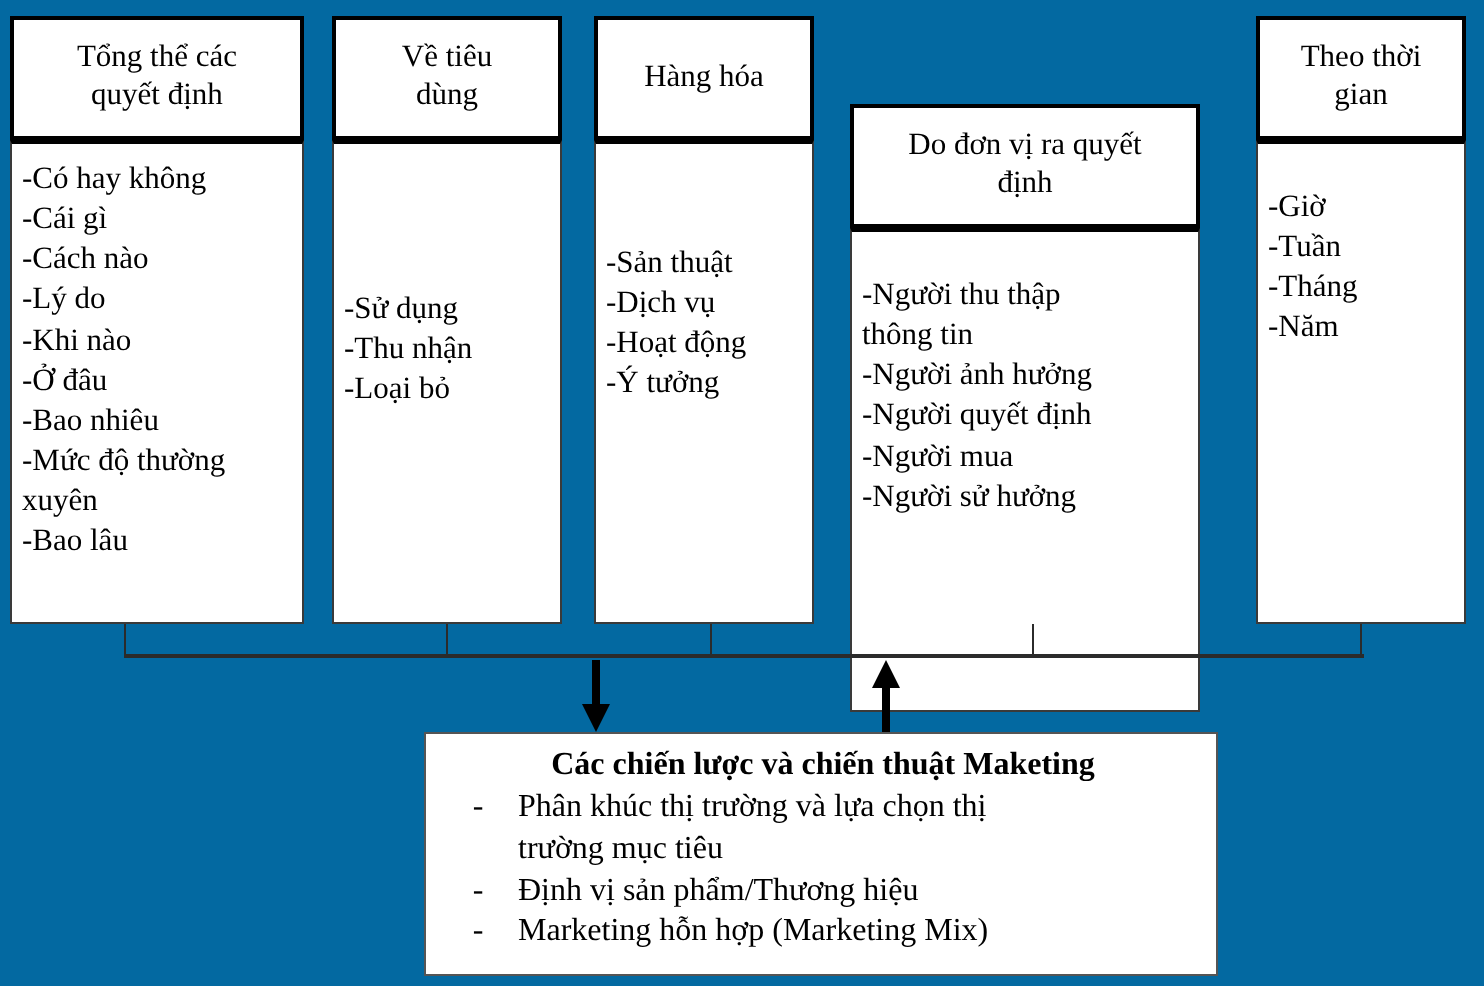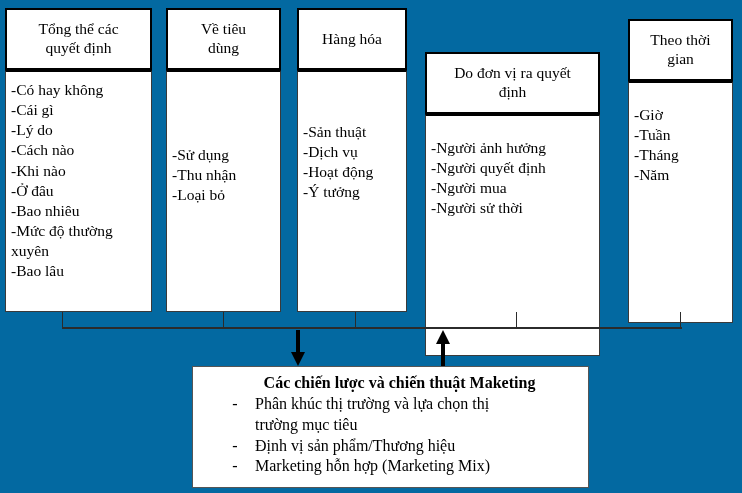--- a/index.html
+++ b/index.html
@@ -81,21 +81,22 @@
     position: absolute;
     width: 18px;
   }
 
   
   #bottom-box {
     position: absolute;
     box-sizing: border-box;
     border: 1.8px solid #555;
     background: #ffffff;
-    padding: 6px 10px 6px 22px;
+    padding: 6px 10px 6px 6px;
+    margin-left: 20px;
   }
   #bottom-title {
     font-weight: bold;
     font-size: 16px;
     text-align: center;
     line-height: 1.25;
     margin: 0 0 1px 0;
     padding-left: 6px;
   }
   .bline {
@@ -115,22 +116,22 @@
 
 <div id="canvas">
 
   <div class="col" style="left:5px; top:8px; width:147px; height:304px;">
     <div class="col-head" style="height: 62px; white-space: pre-line;">Tổng thể các
 quyết định</div>
     <div class="col-body" style="top:62px; height:242px; justify-content:flex-start; padding-top:8px;">
       <ul>
         <li>-Có hay không</li>
         <li>-Cái gì</li>
+        <li>-Cách nào</li>
         <li>-Lý do</li>
-        <li>-Cách nào</li>
         <li>-Khi nào</li>
         <li>-Ở đâu</li>
         <li>-Bao nhiêu</li>
         <li>-Mức độ thường
    xuyên</li>
         <li>-Bao lâu</li>
       </ul>
     </div>
   </div>
 
@@ -156,29 +157,31 @@
         <li>-Ý tưởng</li>
       </ul>
     </div>
   </div>
 
   <div class="col" style="left:425px; top:8px; width:175px; height:304px;margin-top:44px;">
     <div class="col-head" style="height: 62px; white-space: pre-line;">Do đơn vị ra quyết
 định</div>
     <div class="col-body" style="top:62px; height:242px; justify-content:flex-start; padding-top:22px;">
       <ul>
+        <li>-Người thu thập
+   thông tin</li>
         <li>-Người ảnh hưởng</li>
         <li>-Người quyết định</li>
         <li>-Người mua</li>
-        <li>-Người sử thời</li>
-      </ul>
-    </div>
-  </div>
-
-  <div class="col" style="left:628px; top:19px; width:105px; height:304px;text-decoration:underline;">
+        <li>-Người sử hưởng</li>
+      </ul>
+    </div>
+  </div>
+
+  <div class="col" style="left:628px; top:8px; width:105px; height:304px;text-decoration:underline;">
     <div class="col-head" style="height: 62px; white-space: pre-line;">Theo thời
 gian</div>
     <div class="col-body" style="top:62px; height:242px; justify-content:flex-start; padding-top:22px;">
       <ul>
         <li>-Giờ</li>
         <li>-Tuần</li>
         <li>-Tháng</li>
         <li>-Năm</li>
       </ul>
     </div>

